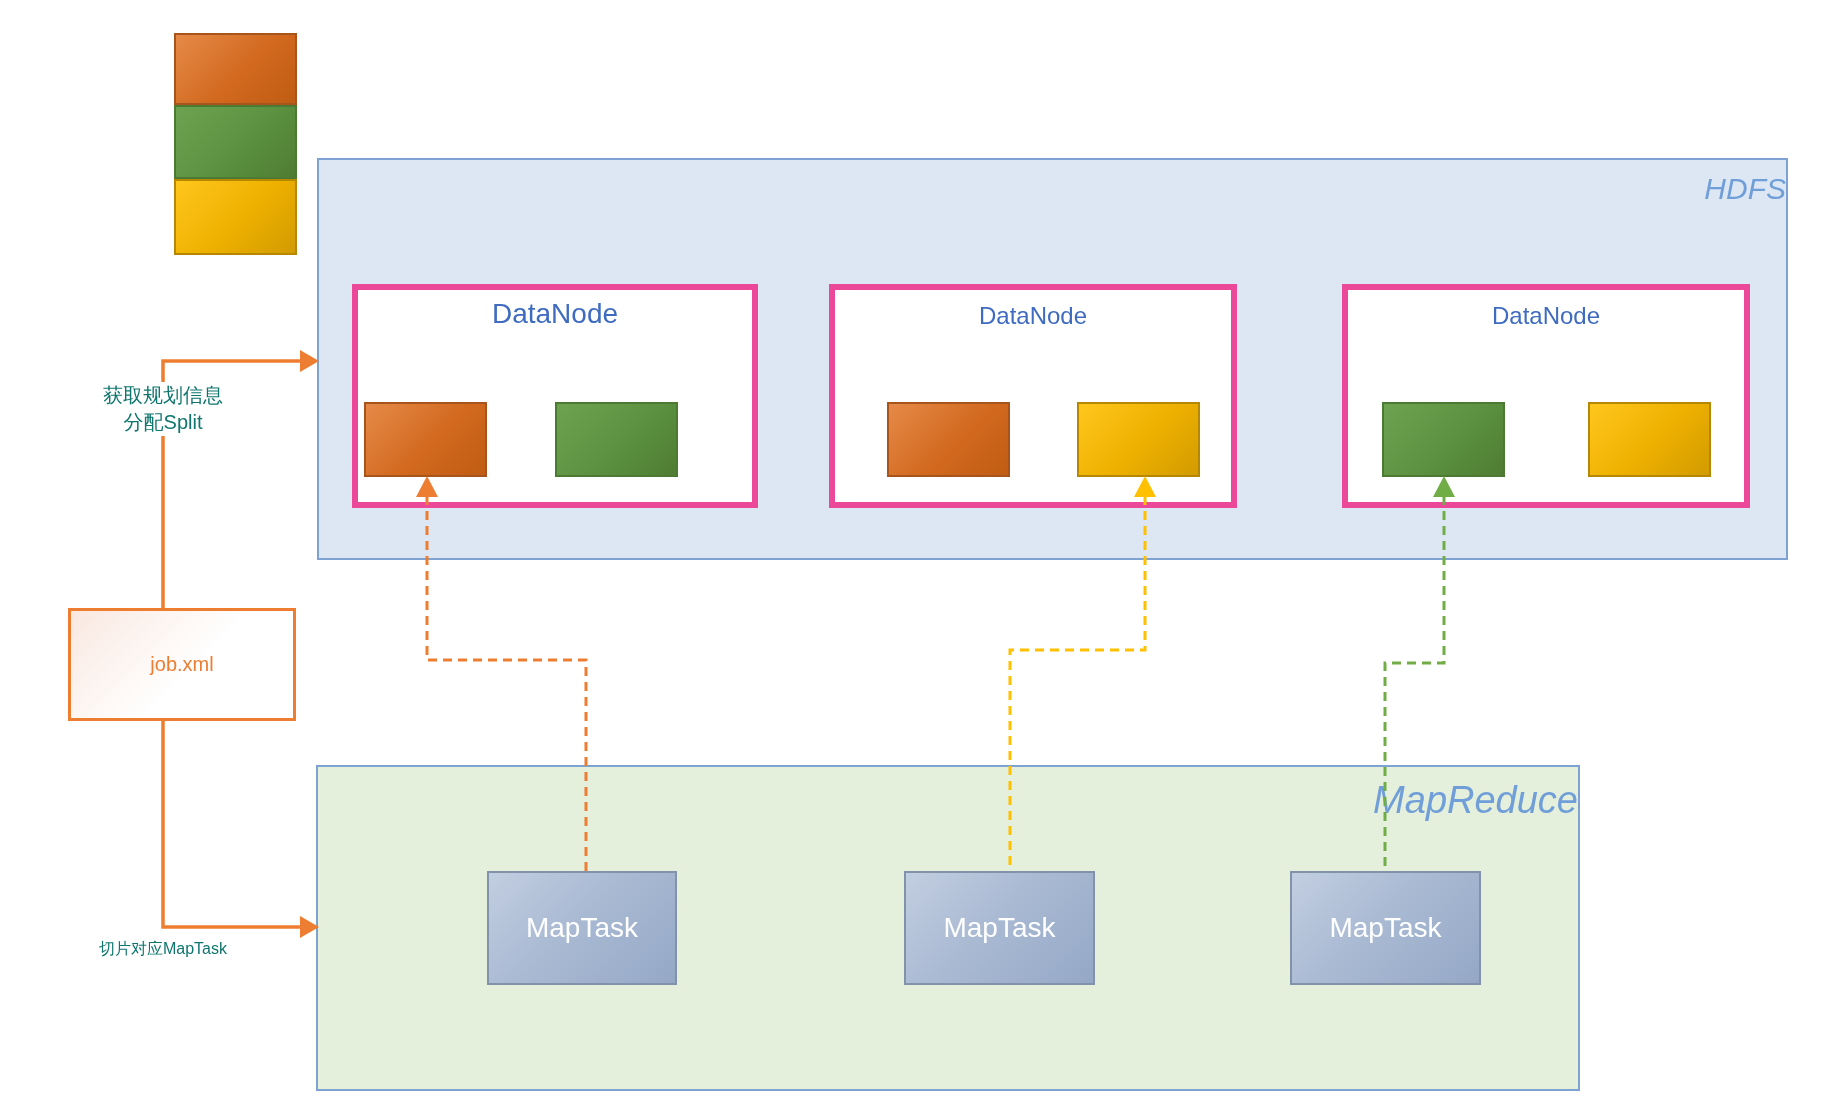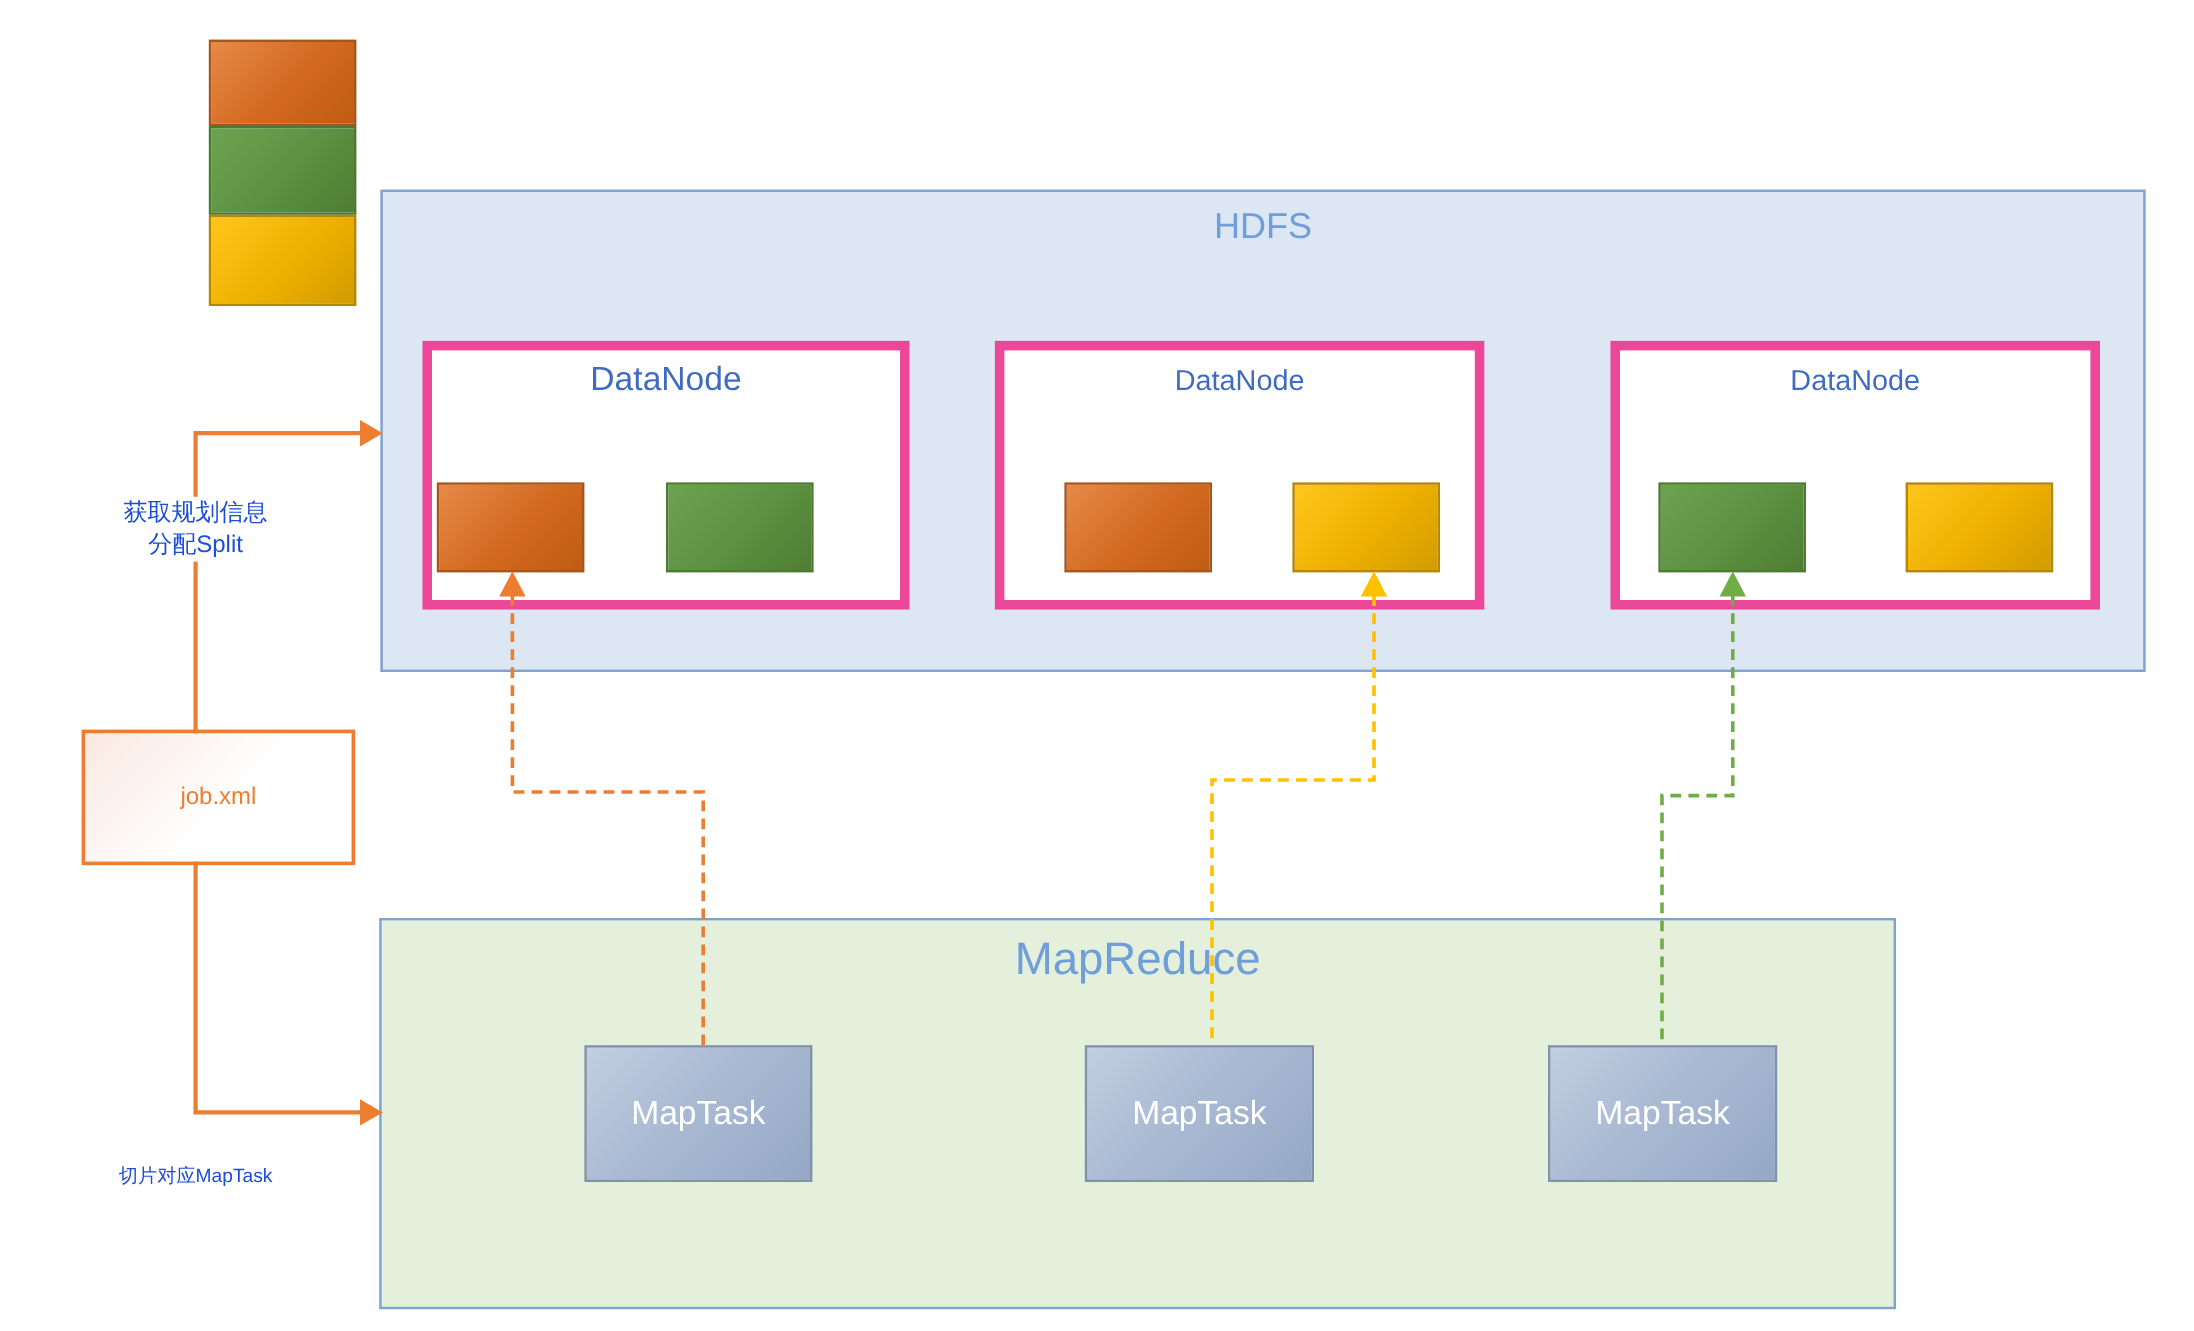--- a/index.html
+++ b/index.html
@@ -12,25 +12,25 @@
   .block{position:absolute;width:123px;height:75px;box-sizing:border-box;}
   .block.orange{background:linear-gradient(135deg,#e68a48 0%,#d2691f 55%,#c05c13 100%);border:2px solid #a8551b;}
   .block.green{background:linear-gradient(135deg,#6da350 0%,#5b9140 55%,#4f7d33 100%);border:2px solid #4c7a33;}
   .block.yellow{background:linear-gradient(135deg,#ffc61c 0%,#edb000 55%,#d29b00 100%);border:2px solid #b68800;}
 
   
   .stack-block{left:174px;width:123px;}
 
   
   #hdfs-box{left:317px;top:158px;width:1471px;height:402px;background:#dce7f3;border:2px solid #7ea2d1;box-sizing:border-box;}
-  .container-title{width:100%;text-align:center;color:#6f9ed8;}
+  .container-title{width:100%;text-align:right;color:#6f9ed8;font-style:italic;}
   #hdfs-title{padding-top:12px;font-size:30px;}
 
   
-  .datanode{position:absolute;top:284px;height:224px;background:#ffffff;border:8px solid #ec4899;box-sizing:border-box;}
+  .datanode{position:absolute;top:284px;height:224px;background:#ffffff;border:6px solid #ec4899;box-sizing:border-box;}
   #dn1{left:352px;width:406px;}
   #dn2{left:829px;width:408px;}
   #dn3{left:1342px;width:408px;}
   .dn-title{width:100%;text-align:center;color:#3f6cc0;}
   #dn1 .dn-title{padding-top:8px;font-size:28px;}
   #dn2 .dn-title,#dn3 .dn-title{padding-top:12px;font-size:24px;}
 
   
   #mr-box{left:316px;top:765px;width:1264px;height:326px;background:#e4efdc;border:2px solid #7ea2d1;box-sizing:border-box;}
   #mr-title{padding-top:12px;font-size:38px;}
@@ -42,21 +42,21 @@
   #mt1{left:487px;}
   #mt2{left:904px;width:191px;}
   #mt3{left:1290px;width:191px;}
 
   
   #job-box{left:68px;top:608px;width:228px;height:113px;border:3px solid #ED7D31;box-sizing:border-box;
            background:linear-gradient(135deg,#f9e8e0 0%,#ffffff 55%);display:flex;align-items:center;justify-content:center;
            color:#e8username 20px;color:#ED7D31;font-size:20px;z-index:6;}
 
   
-  .note{position:absolute;color:#1d4ed8;background:#ffffff;text-align:center;z-index:6;line-height:1.35;margin-top:32px;}
+  .note{position:absolute;color:#0f766e;background:#ffffff;text-align:center;z-index:6;line-height:1.35;}
   #note-split{left:63px;top:382px;width:200px;font-size:20px;}
   #note-maptask{left:48px;top:938px;width:230px;font-size:16px;}
 
   
   #wires{position:absolute;left:0;top:0;width:1828px;height:1109px;z-index:5;pointer-events:none;}
 </style>
 </head>
 <body>
 
 <div id="canvas">

